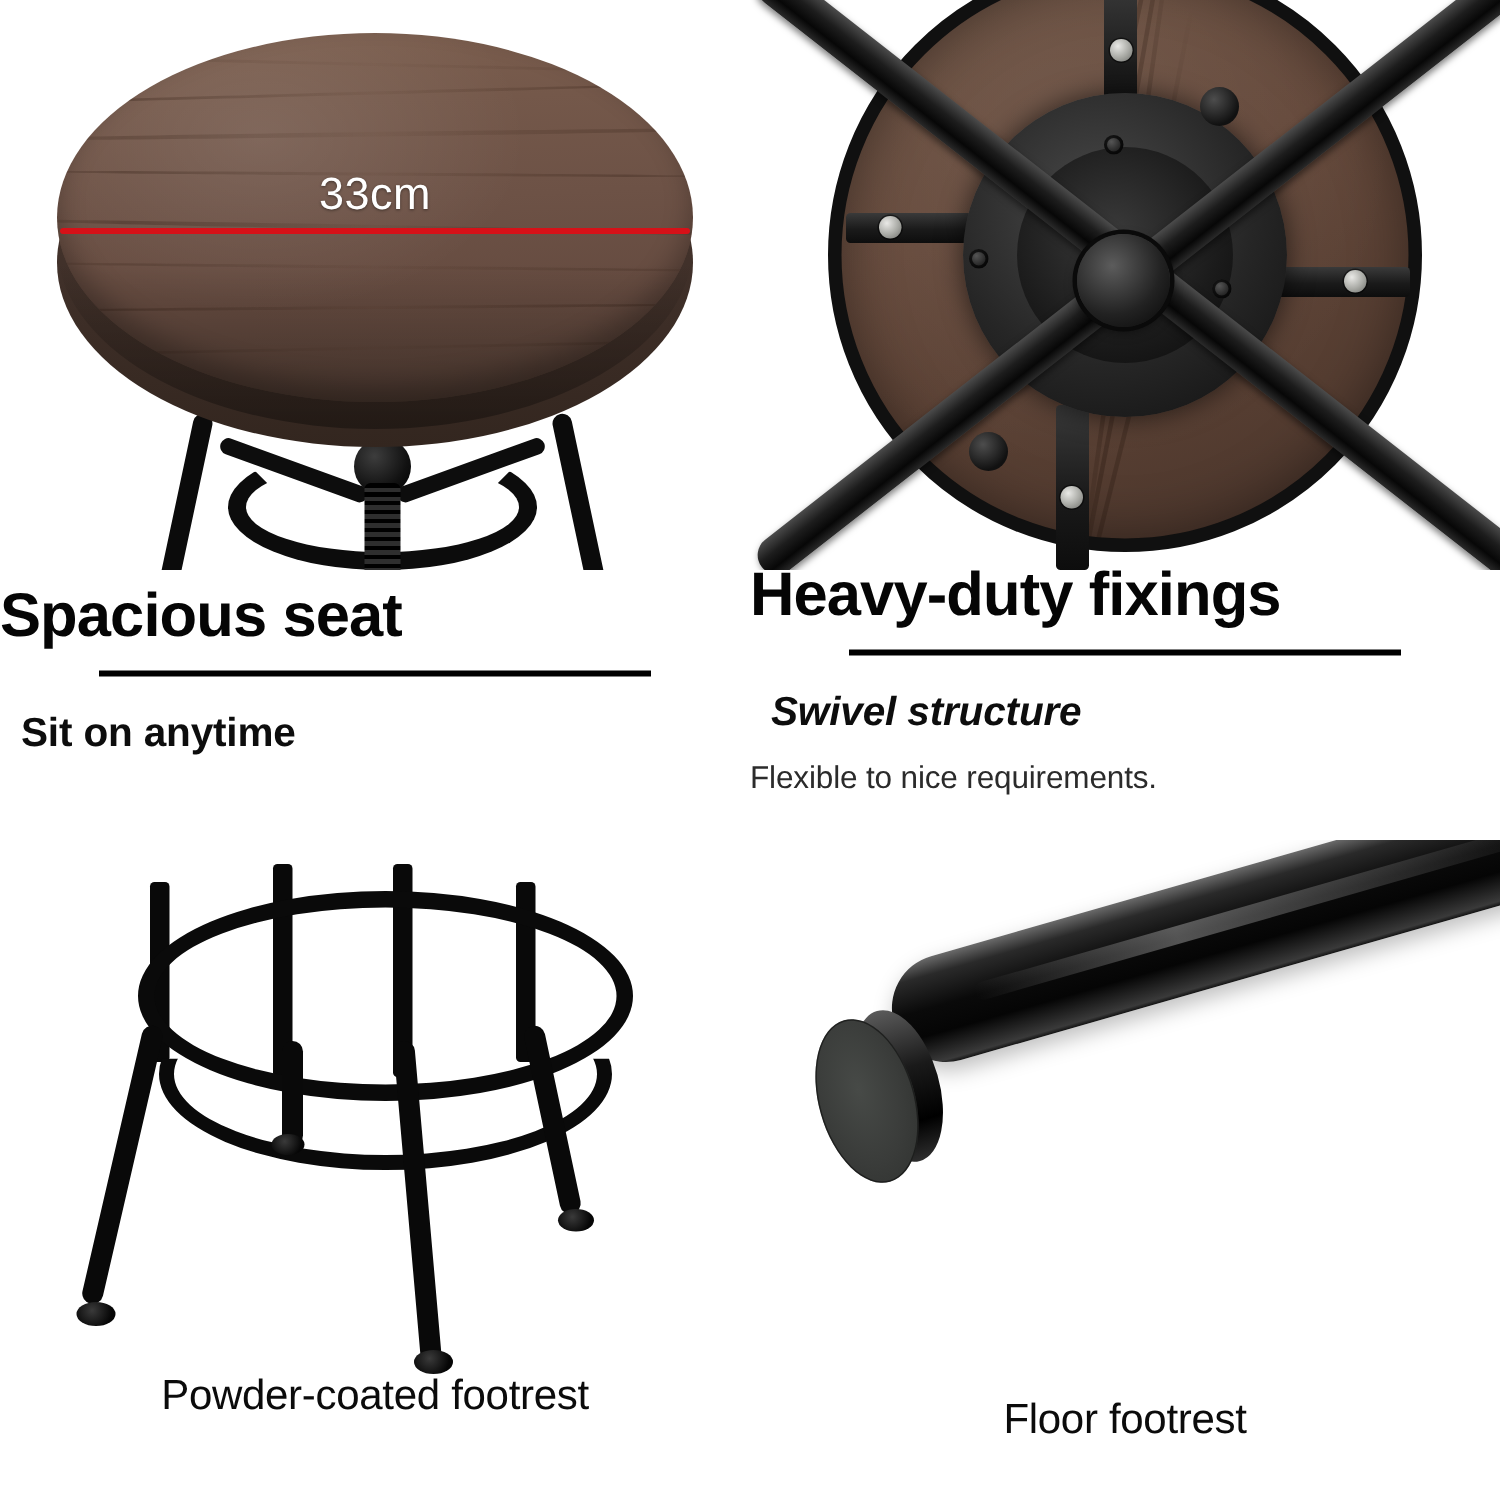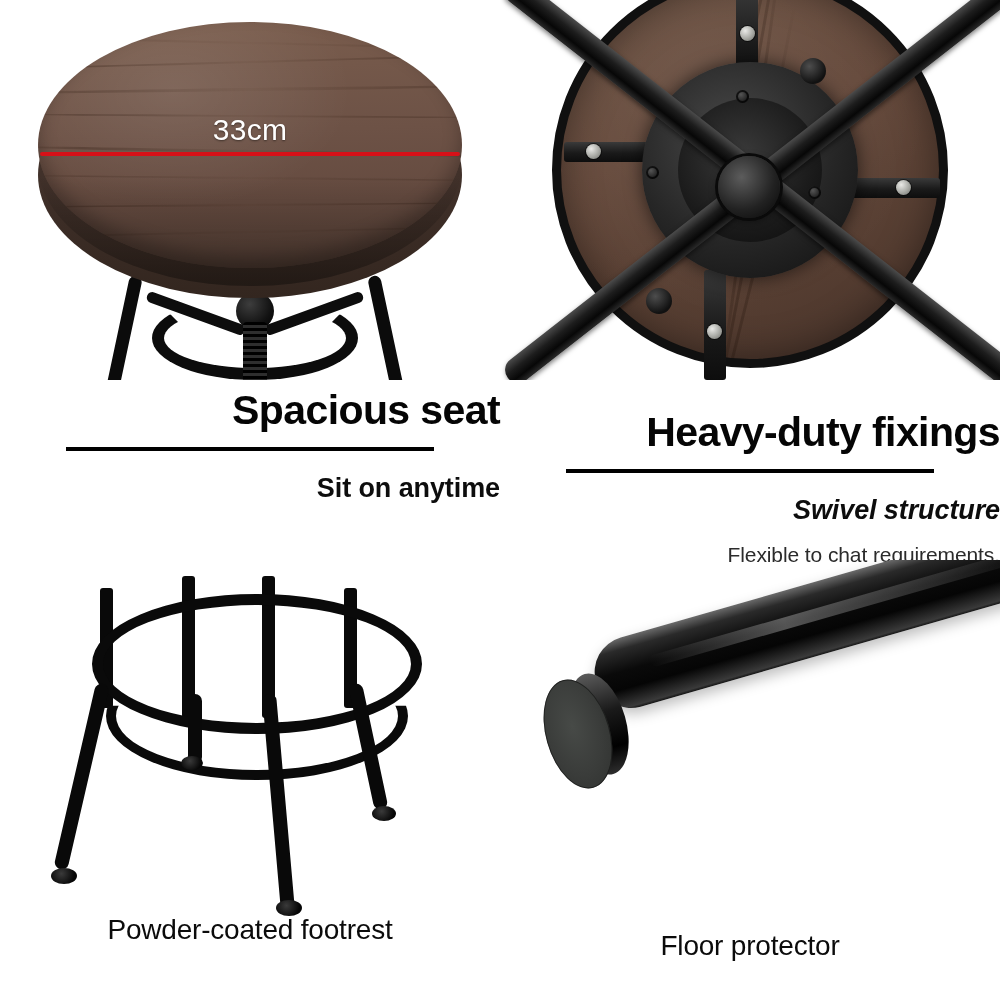--- a/index.html
+++ b/index.html
@@ -154,27 +154,27 @@
     position:absolute; left:218px; top:156px; width:62px; height:62px; border-radius:50%;
     background:radial-gradient(circle at 38% 34%,#5c5c5c,#222 58%,#060606 100%);
     box-shadow:0 0 0 3px #0a0a0a, 0 3px 8px rgba(0,0,0,.55);
   }
   .knob{
     position:absolute; width:26px; height:26px; border-radius:50%;
     background:radial-gradient(circle at 36% 32%,#4d4d4d,#111 70%);
   }
 
   
-  .textblock{ position:absolute; width:500px; text-align:right; }
+  .textblock{ position:absolute; width:500px; text-align:left; }
   .headline{
     font-size:41px; font-weight:700; letter-spacing:-.6px; color:#050505; line-height:1;
   }
   .rule{ height:4px; background:#000; margin:16px auto 0; }
   .subtitle{
-    font-size:27px; font-weight:600; color:#0d0d0d; letter-spacing:-.1px;
+    font-size:27px; font-weight:600; color:#0d0d0d; letter-spacing:-.1px;margin-left:14px;
   }
   .desc{
     font-size:21px; font-weight:300; color:#2b2b2b; letter-spacing:-.1px;
   }
 
   
   #cell-footrest{ left:0; top:544px; width:500px; height:440px; }
   .fr-stage{ position:absolute; left:0; top:0; width:500px; height:380px; }
   .fr-ring-outer{
     position:absolute; left:92px; top:50px; width:330px; height:140px;
@@ -310,25 +310,25 @@
       <div class="knob" style="left:146px; top:288px;"></div>
     </div>
   </div>
 
   <div class="textblock" style="left:0; top:390px;">
     <div class="headline">Spacious seat</div>
     <div class="rule" style="width:368px;"></div>
     <div class="subtitle" style="margin-top:22px;">Sit on anytime</div>
   </div>
 
-  <div class="textblock" style="left:500px; top:412px;">
+  <div class="textblock" style="left:500px; top:376px;">
     <div class="headline">Heavy-duty fixings</div>
     <div class="rule" style="width:368px;"></div>
     <div class="subtitle" style="margin-top:22px;font-style:italic;">Swivel structure</div>
-    <div class="desc" style="margin-top:17px;">Flexible to chat requirements.</div>
+    <div class="desc" style="margin-top:17px;">Flexible to nice requirements.</div>
   </div>
 
   <div class="cell" id="cell-footrest">
     <div class="fr-stage photo">
 
       <div class="fr-post" style="left:100px; top:44px; height:120px;"></div>
       <div class="fr-post" style="left:182px; top:32px; height:142px;"></div>
       <div class="fr-post" style="left:262px; top:32px; height:142px;"></div>
       <div class="fr-post" style="left:344px; top:44px; height:120px;"></div>
 
@@ -348,16 +348,16 @@
     <div class="fr-caption">Powder-coated footrest</div>
   </div>
 
   <div class="cell" id="cell-protector">
     <div class="fp-stage photo">
       <div class="fp-tube"></div>
       <div class="fp-gloss"></div>
       <div class="fp-collar"></div>
       <div class="fp-cap"></div>
     </div>
-    <div class="fp-caption">Floor protector</div>
+    <div class="fp-caption">Floor footrest</div>
   </div>
 
 </div>
 
 </body></html>

